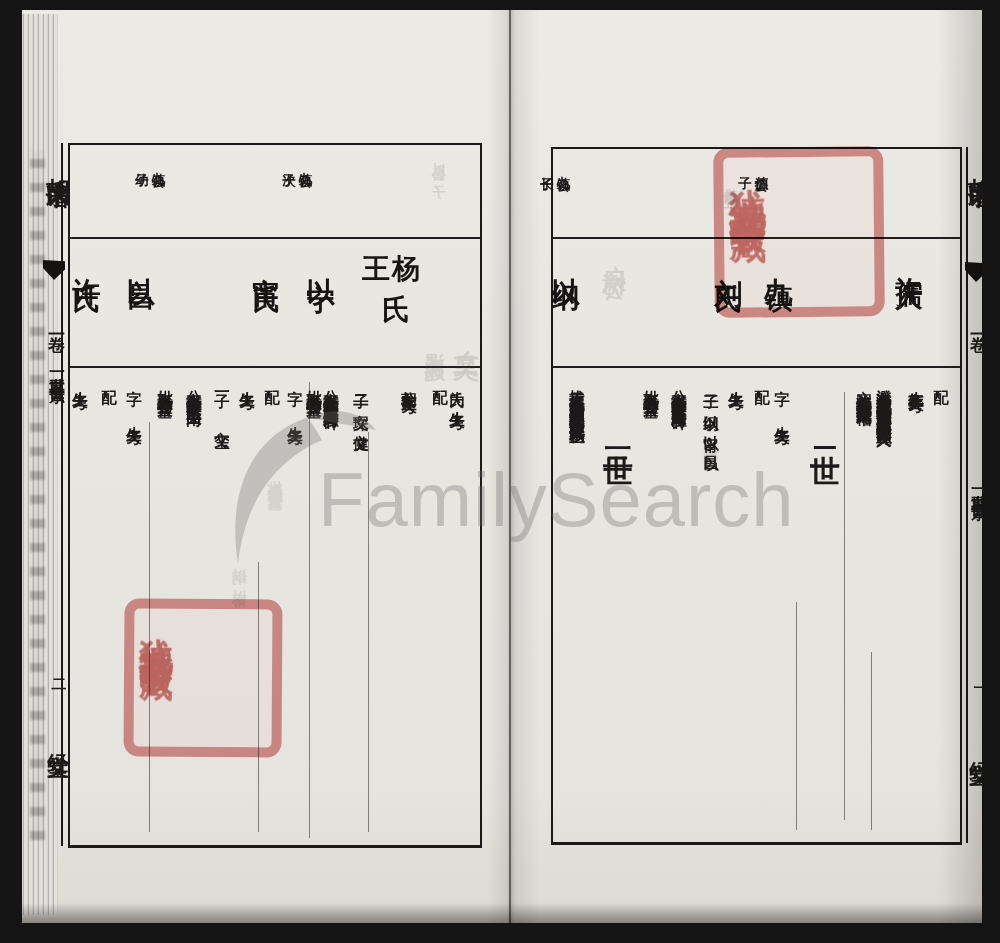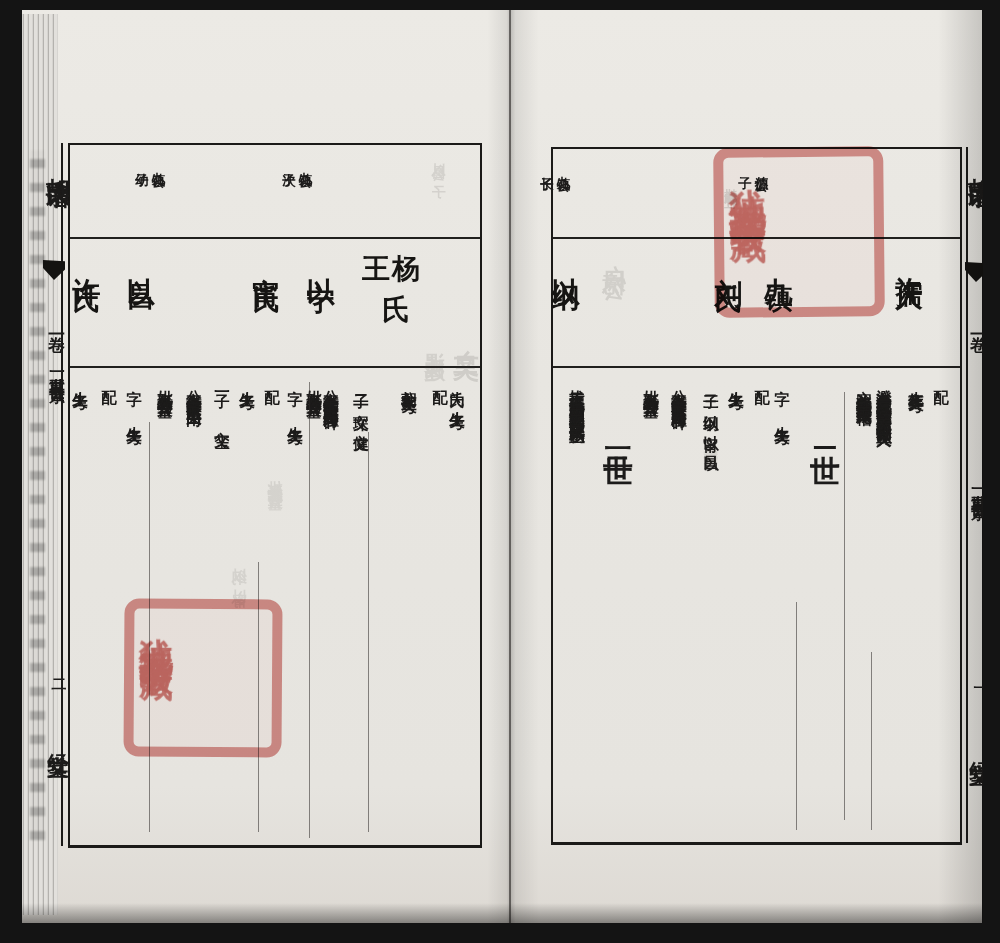--- a/index.html
+++ b/index.html
@@ -231,20 +231,29 @@
     <div class="spub vtx">经文堂</div>
   </div>
 
   <div class="seal seal-right">
     <div class="seal-inner">犹他家谱学会收藏</div>
   </div>
   <div class="seal seal-left">
     <div class="seal-inner">犹他家谱学会收藏</div>
   </div>
 
+  <div class="watermark">
+    <svg width="590" height="175" viewBox="0 0 590 175">
+      <g fill="#6a6a6a" opacity="0.30">
+        <path d="M96 12 C 44 30, 16 82, 28 158 C 34 104, 58 58, 112 34 C 106 24, 102 16, 96 12 Z"></path>
+        <path d="M100 10 C 128 0, 152 6, 166 24 C 140 18, 118 18, 100 10 Z"></path>
+      </g>
+      <text x="108" y="120" font-family="Liberation Sans, DejaVu Sans, sans-serif" font-size="76" letter-spacing="1" fill="#6a6a6a" opacity="0.32">FamilySearch</text>
+    </svg>
+  </div>
 
   <div class="gutter"></div>
   <div class="gutter-line"></div>
   <div class="right-crease"></div>
   <div class="bottom-shade"></div>
   <div class="black-right-strip"></div>
 
 </div>
 
 </body></html>

